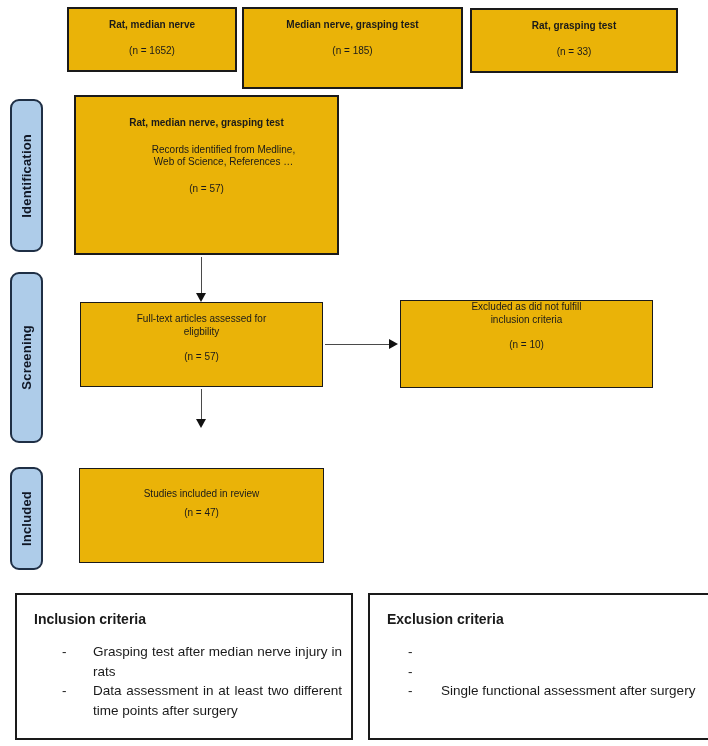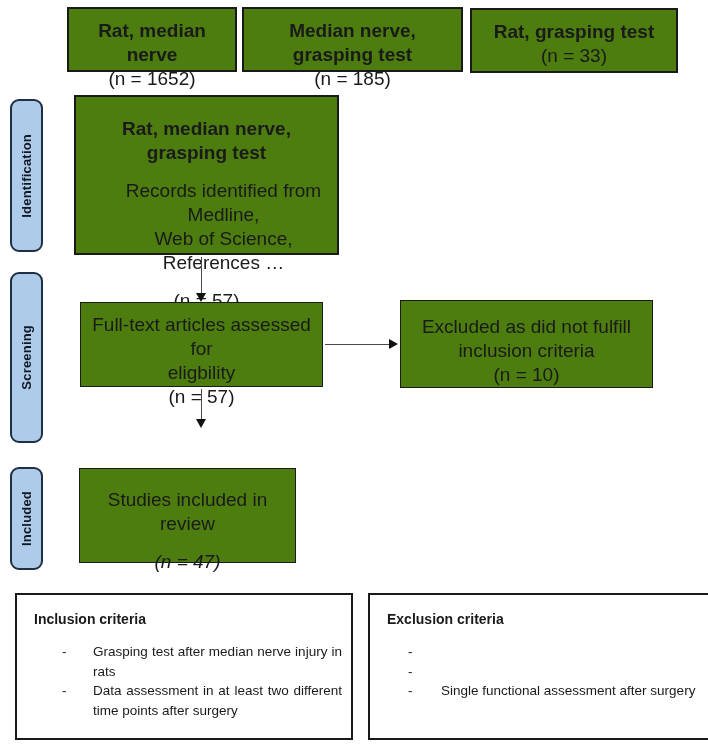--- a/index.html
+++ b/index.html
@@ -10,33 +10,33 @@
   }
   .canvas {
     position: relative;
     width: 708px;
     height: 746px;
     background: var(--background, #ffffff);
     overflow: hidden;
   }
   .box {
     position: absolute;
-    background: #4d7c0f;
+    background: #eab308;
     border: 2px solid var(--box_border, #1a1a1a);
     text-align: center;
-    font-size: 19px;
+    font-size: 10px;
     line-height: 1.26;
   }
   .box.thin { border-width: 1.5px; }
   .b-title { font-weight: bold; margin-top: 10px; padding: 0 4px; }
-  .b-n { margin-top: 0; }
+  .b-n { margin-top: 13px; }
 
   
   .tb0 { left: 67px;  top: 7px; width: 170px; height: 65px; }
-  .tb1 { left: 242px; top: 7px; width: 221px; height: 65px; }
+  .tb1 { left: 242px; top: 7px; width: 221px; height: 82px; }
   .tb2 { left: 470px; top: 8px; width: 208px; height: 65px; }
 
   
   .stage {
     position: absolute;
     width: 33px;
     background: var(--label_fill, #aecce9);
     border: 2px solid var(--label_border, #1f2f45);
     border-radius: 9px;
     display: flex;
@@ -57,24 +57,24 @@
   .st2 { left: 10px; top: 467px; height: 103px; }
 
   
   .fb-ident { left: 74px; top: 95px; width: 265px; height: 160px; text-align: center; }
   .fb-ident .b-title { margin-top: 20px; }
   .fb-ident .b-body { margin-top: 14px; margin-left: 34px; }
   .fb-ident .b-n { margin-top: 14px; }
   .fb-screen { left: 80px;  top: 302px; width: 243px; height: 85px; }
   .fb-screen .b-body { margin-top: 10px; }
   .fb-excl   { left: 400px; top: 300px; width: 253px; height: 88px; }
-  .fb-excl .b-body { margin-top: 14px; }
-  .fb-incl   { left: 79px;  top: 468px; width: 217px; height: 95px; }
+  .fb-excl .b-body { }
+  .fb-incl   { left: 79px;  top: 468px; width: 245px; height: 95px; }
   .fb-incl .b-body { margin-top: 19px; }
-  .fb-incl .b-n { margin-top: 14px; font-style: italic; }
+  .fb-incl .b-n { margin-top: 6px; }
 
   
   .arrow-line-v {
     position: absolute;
     width: 0;
     border-left: 1.5px solid var(--arrow_line, #4a4a4a);
   }
   .arrow-line-h {
     position: absolute;
     height: 0;

